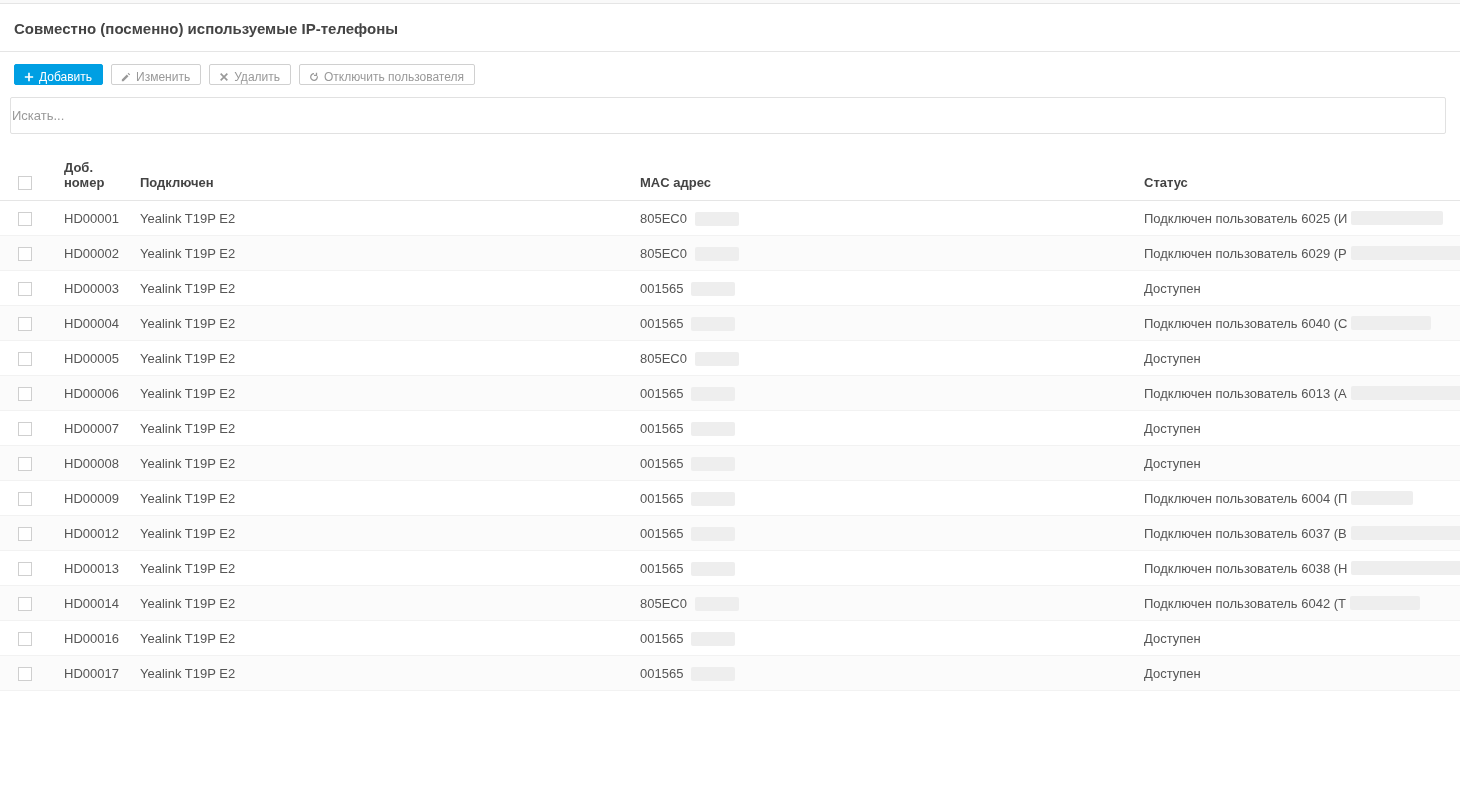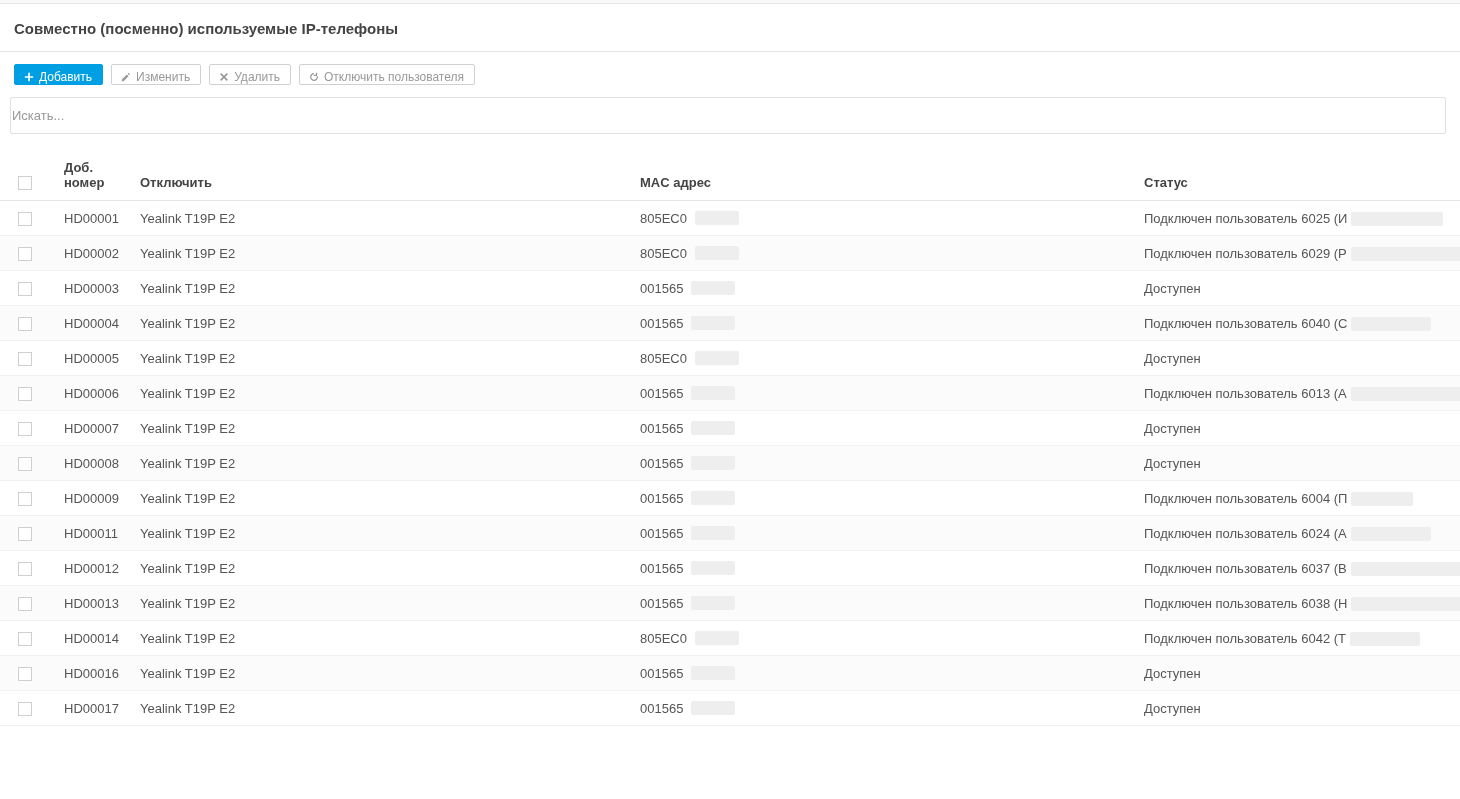--- a/index.html
+++ b/index.html
@@ -100,29 +100,29 @@
   .col-stat  { width: auto; }
   .chk {
     width: 14px;
     height: 14px;
     border: 1px solid #cfcfcf;
     display: inline-block;
     vertical-align: middle;
     background: #fff;
   }
   th.col-check { padding-bottom: 12px; }
-  .mac-cell { display: flex; align-items: flex-start; gap: 8px; }
+  .mac-cell { display: flex; align-items: flex-end; gap: 8px; }
   .redact {
     background: #eeeeee;
     height: 14px;
     border-radius: 2px;
     display: inline-block;
     flex: 0 0 auto;
   }
-  .status-cell { display: flex; align-items: flex-end; gap: 4px; }
+  .status-cell { display: flex; align-items: flex-start; gap: 4px; }
 </style>
 </head>
 <body>
 
 <div class="top-bar"></div>
 
 <div class="page-title">Совместно (посменно) используемые IP-телефоны</div>
 
 <div class="toolbar">
   <button class="btn btn-primary">
@@ -164,21 +164,21 @@
   <input class="search-input" type="text" placeholder="Искать..." style="">
 </div>
 
 <table class="grid">
   <thead>
     <tr>
       <th class="col-check">
         <span class="chk"></span>
       </th>
       <th class="col-num">Доб. номер</th>
-      <th class="col-dev">Отключить</th>
+      <th class="col-dev">Подключен</th>
       <th class="col-mac">MAC адрес</th>
       <th class="col-stat">Статус</th>
     </tr>
   </thead>
   <tbody id="rows">
       <tr>
         <td class="col-check"><span class="chk"></span></td>
         <td>HD00001</td>
         <td>Yealink T19P E2</td>
         <td>
@@ -321,37 +321,20 @@
         </td>
         <td>
           <span class="status-cell">
             <span>Подключен пользователь 6004 (П</span>
             <span class="redact" style="width: 62px;"></span>
           </span>
         </td>
       </tr>
       <tr>
         <td class="col-check"><span class="chk"></span></td>
-        <td>HD00011</td>
-        <td>Yealink T19P E2</td>
-        <td>
-          <span class="mac-cell">
-            <span>001565</span>
-            <span class="redact" style="width: 44px;"></span>
-          </span>
-        </td>
-        <td>
-          <span class="status-cell">
-            <span>Подключен пользователь 6024 (А</span>
-            <span class="redact" style="width: 80px;"></span>
-          </span>
-        </td>
-      </tr>
-      <tr>
-        <td class="col-check"><span class="chk"></span></td>
         <td>HD00012</td>
         <td>Yealink T19P E2</td>
         <td>
           <span class="mac-cell">
             <span>001565</span>
             <span class="redact" style="width: 44px;"></span>
           </span>
         </td>
         <td>
           <span class="status-cell">

